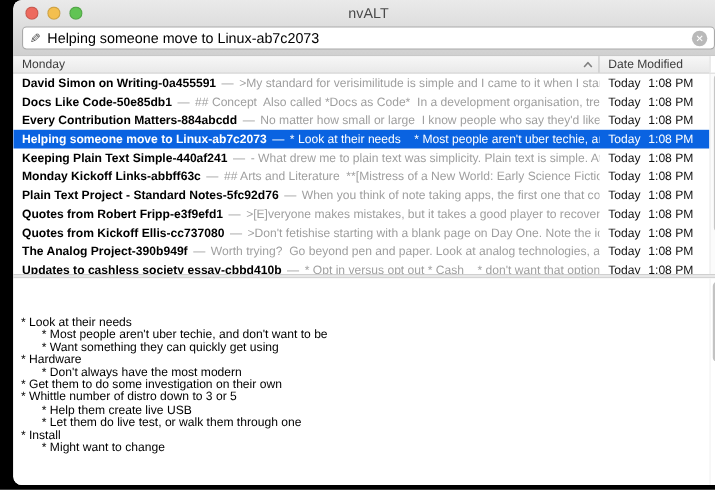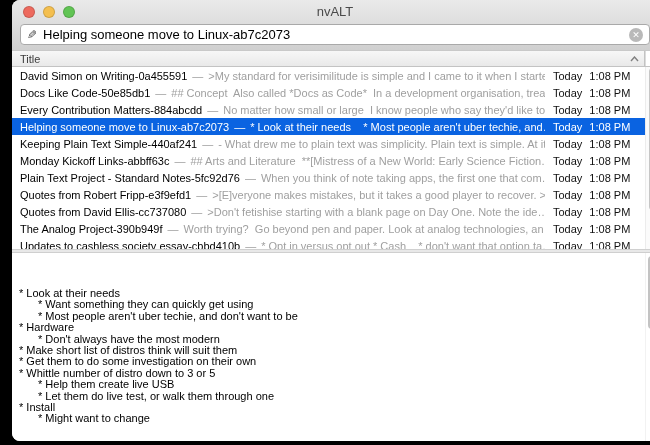--- a/index.html
+++ b/index.html
@@ -37,21 +37,21 @@
   .colheader .col-title .spacer{flex:1;}
   .sort-chevron{margin-right:5px;display:flex;align-items:center;}
   .col-divider{width:1px;background:#c3c3c3;}
   .colheader .col-date{width:100px;display:flex;align-items:center;padding-left:8px;flex-shrink:0;}
   .colheader .corner{width:13px;background:#fff;border-left:1px solid #dcdcdc;flex-shrink:0;}
   
   .list{position:relative;flex:0 0 182px;background:#fff;overflow:hidden;}
   .rows{width:calc(100% - 13px);}
   .row{height:17px;display:flex;align-items:center;font-size:11px;}
   .cell-title{flex:1;overflow:hidden;white-space:pre;padding-left:8px;}
-  .note-title{font-weight:400;color:#000;}
+  .note-title{font-weight:700;color:#000;}
   .sep{color:#9f9f9f;margin:0 5px;}
   .preview{color:#9f9f9f;}
   .cell-date{width:100px;flex-shrink:0;padding-left:8px;display:flex;gap:7px;color:#111;white-space:pre;}
   .row.selected .note-title,.row.selected .sep,.row.selected .preview,.row.selected .cell-date{color:#fff;}
   .list-scrollbar{position:absolute;right:0;top:0;bottom:0;width:13px;background:#fbfbfb;border-left:1px solid #ececec;}
   .list-thumb{position:absolute;top:1px;left:3px;width:7px;height:142px;border-radius:3.5px;background:#c6c6c6;}
   
   .splitter{height:4px;flex-shrink:0;background:#e8e8e8;border-top:1px solid #d0d0d0;border-bottom:1px solid #cfcfcf;}
   
   .note-body{flex:1;position:relative;background:#fff;overflow:hidden;}
@@ -76,29 +76,32 @@
     <div class="titlebar-title">nvALT</div>
     <div class="searchwrap">
       <span class="pencil">✎</span>
       <span class="search-text">Helping someone move to Linux-ab7c2073</span>
       <span class="clearbtn">✕</span>
     </div>
   </div>
 
   <div class="colheader">
     <div class="col-title">
-      <span>Title</span>
+      <span>Monday</span>
       <span class="spacer"></span>
       <span class="sort-chevron">
         <svg width="9" height="6" viewBox="0 0 9 6">
             <polyline points="1,5 4.5,1 8,5" fill="none" stroke="#808080" stroke-width="1.4"></polyline>
           </svg>
       </span>
     </div>
     <div class="col-divider"></div>
+    <div class="col-date">
+      <span>Date Modified</span>
+    </div>
     <div class="corner"></div>
   </div>
 
   <div class="list">
     <div class="rows">
         <div class="row">
           <span class="cell-title"><span class="note-title">David Simon on Writing-0a455591</span><span class="sep">—</span><span class="preview">&gt;My standard for verisimilitude is simple and I came to it when I starte…</span></span>
           <span class="cell-date"><span>Today</span><span>1:08 PM</span></span>
         </div>
         <div class="row">
@@ -123,21 +126,21 @@
         </div>
         <div class="row">
           <span class="cell-title"><span class="note-title">Plain Text Project - Standard Notes-5fc92d76</span><span class="sep">—</span><span class="preview">When you think of note taking apps, the first one that com…</span></span>
           <span class="cell-date"><span>Today</span><span>1:08 PM</span></span>
         </div>
         <div class="row">
           <span class="cell-title"><span class="note-title">Quotes from Robert Fripp-e3f9efd1</span><span class="sep">—</span><span class="preview">&gt;[E]veryone makes mistakes, but it takes a good player to recover. &gt;…</span></span>
           <span class="cell-date"><span>Today</span><span>1:08 PM</span></span>
         </div>
         <div class="row">
-          <span class="cell-title"><span class="note-title">Quotes from David Ellis-cc737080</span><span class="sep">—</span><span class="preview">&gt;Don't fetishise starting with a blank page on Day One. Note the ide…</span></span>
+          <span class="cell-title"><span class="note-title">Quotes from Kickoff Ellis-cc737080</span><span class="sep">—</span><span class="preview">&gt;Don't fetishise starting with a blank page on Day One. Note the ide…</span></span>
           <span class="cell-date"><span>Today</span><span>1:08 PM</span></span>
         </div>
         <div class="row">
           <span class="cell-title"><span class="note-title">The Analog Project-390b949f</span><span class="sep">—</span><span class="preview">Worth trying?  Go beyond pen and paper. Look at analog technologies, an…</span></span>
           <span class="cell-date"><span>Today</span><span>1:08 PM</span></span>
         </div>
         <div class="row">
           <span class="cell-title"><span class="note-title">Updates to cashless society essay-cbbd410b</span><span class="sep">—</span><span class="preview">* Opt in versus opt out * Cash    * don't want that option ta…</span></span>
           <span class="cell-date"><span>Today</span><span>1:08 PM</span></span>
         </div>
@@ -145,25 +148,24 @@
     <div class="list-scrollbar">
       <div class="list-thumb"></div>
     </div>
   </div>
 
   <div class="splitter"></div>
 
   <div class="note-body">
     <div class="body-text">
         <div class="line indent0">* Look at their needs</div>
+        <div class="line indent1">* Most people aren't uber techie, and don't want to be</div>
         <div class="line indent1">* Want something they can quickly get using</div>
-        <div class="line indent1">* Most people aren't uber techie, and don't want to be</div>
         <div class="line indent0">* Hardware</div>
         <div class="line indent1">* Don't always have the most modern</div>
-        <div class="line indent0">* Make short list of distros think will suit them</div>
         <div class="line indent0">* Get them to do some investigation on their own</div>
         <div class="line indent0">* Whittle number of distro down to 3 or 5</div>
         <div class="line indent1">* Help them create live USB</div>
         <div class="line indent1">* Let them do live test, or walk them through one</div>
         <div class="line indent0">* Install</div>
         <div class="line indent1">* Might want to change</div>
       </div>
     <div class="body-scrollbar">
       <div class="body-thumb"></div>
     </div>

